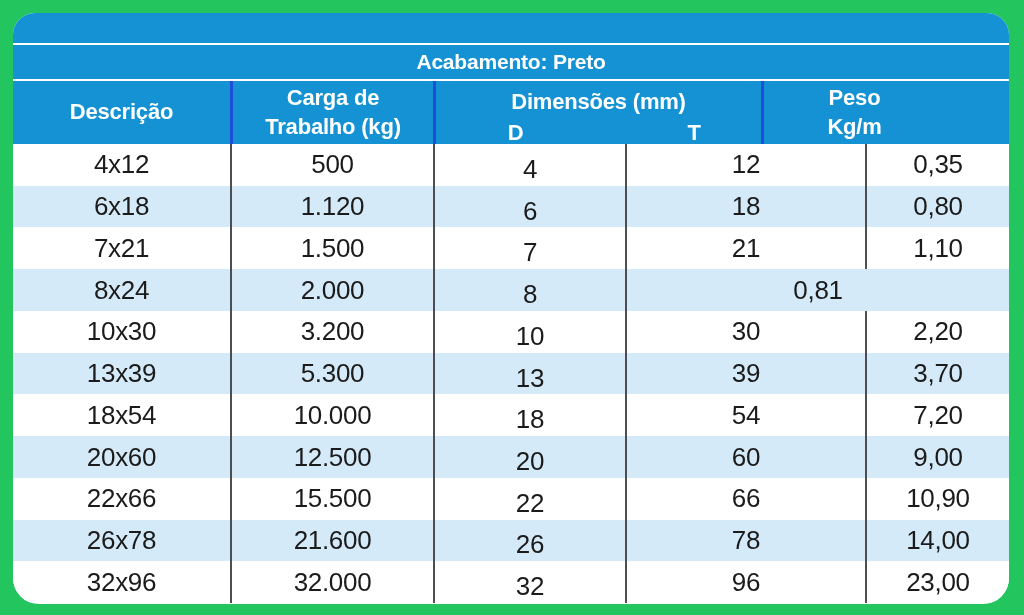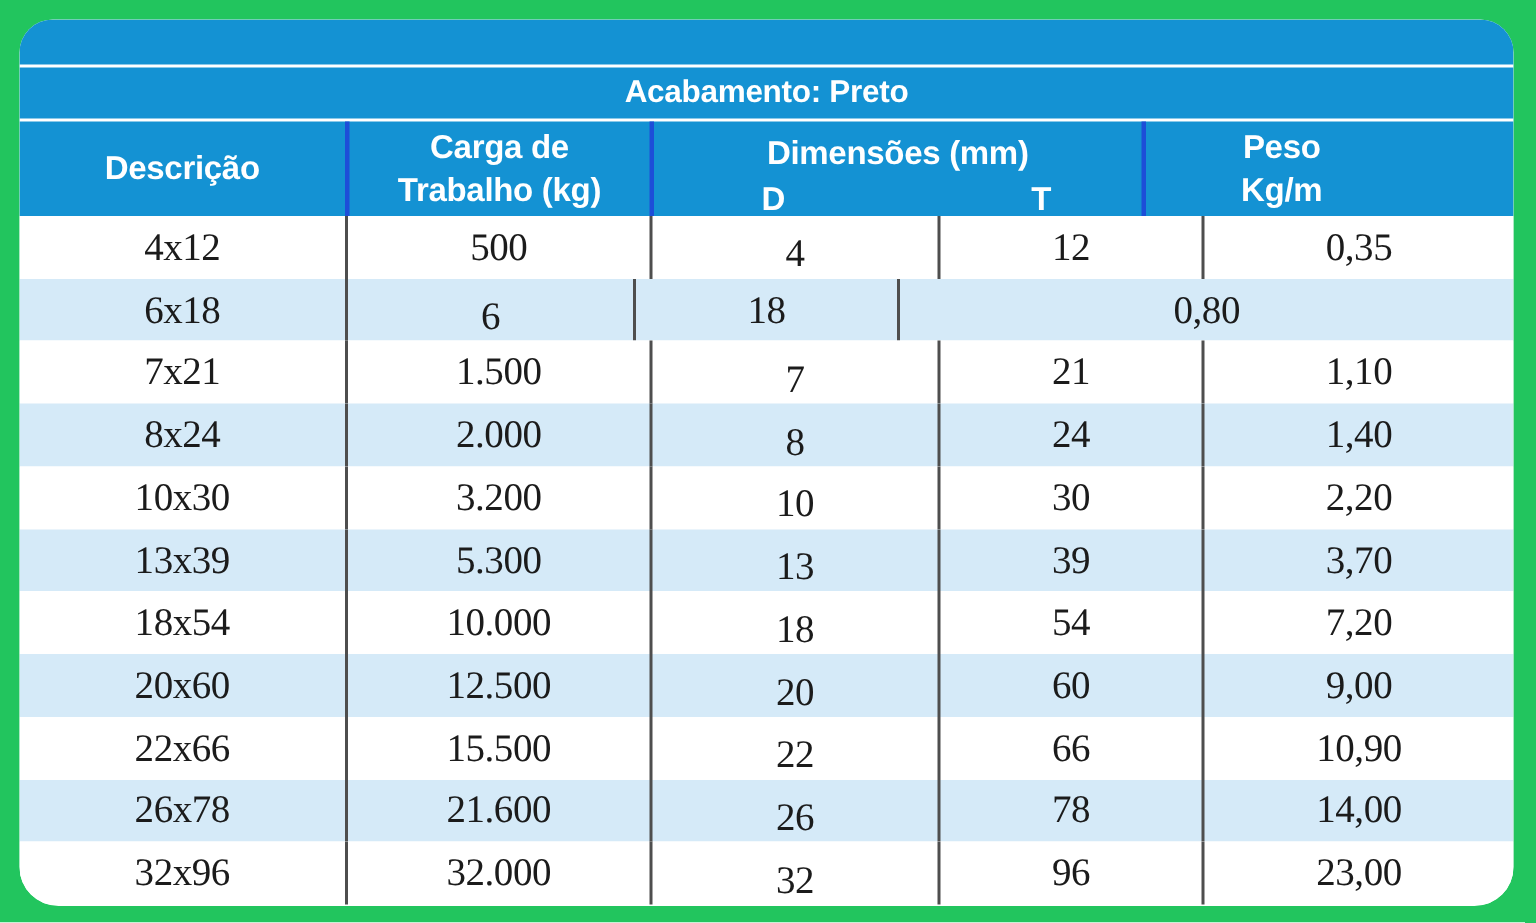--- a/index.html
+++ b/index.html
@@ -23,31 +23,31 @@
   .hcol + .hcol { border-left:3px solid #1d4ed8; }
   .hc-desc  { width:217px; }
   .hc-carga { width:203px; }
   .hc-dim   { width:328px; justify-content:flex-start; padding-top:7px; }
   .hc-peso  { width:184px; }
   .dim-sub  { display:flex; width:100%; margin-top:3px; }
   .dim-d { width:192px; text-align:center; }
   .dim-t { width:200px; text-align:center; transform:translateX(16px); }
 
   
-  .tbody { height:459px; display:flex; flex-direction:column;font-family:Liberation Serif, serif; }
+  .tbody { height:459px; display:flex; flex-direction:column; }
   .row  { flex:1; display:flex; background:#ffffff; }
   .row:nth-child(even) { background:var(--ltblue); }
   .cell { display:flex; align-items:center; justify-content:center;
           font-size:26px; color:#1b1b1b; letter-spacing:-0.3px; }
   .cell + .cell { border-left:2px solid #4e4e4e; }
   .cell-desc  { width:217px; }
   .cell-carga { width:203px; }
   .cell-d     { width:192px; transform:translateY(0); }
   .cell-d     { padding-top:9px; }
-  .cell-t     { width:176px; }
+  .cell-t     { width:240px; }
   .cell-peso  { flex:1; }
 </style>
 </head>
 <body>
 
 <div class="page">
   <div class="card">
 
     <div class="header">
       <div class="band-top"></div>
@@ -82,37 +82,37 @@
     <div class="tbody">
         <div class="row">
           <div class="cell cell-desc">4x12</div>
           <div class="cell cell-carga">500</div>
           <div class="cell cell-d">4</div>
           <div class="cell cell-t">12</div>
           <div class="cell cell-peso">0,35</div>
         </div>
         <div class="row">
           <div class="cell cell-desc">6x18</div>
+          <div class="cell cell-carga">1.120</div>
           <div class="cell cell-d">6</div>
           <div class="cell cell-t">18</div>
           <div class="cell cell-peso">0,80</div>
         </div>
         <div class="row">
           <div class="cell cell-desc">7x21</div>
           <div class="cell cell-carga">1.500</div>
           <div class="cell cell-d">7</div>
           <div class="cell cell-t">21</div>
           <div class="cell cell-peso">1,10</div>
         </div>
         <div class="row">
           <div class="cell cell-desc">8x24</div>
           <div class="cell cell-carga">2.000</div>
           <div class="cell cell-d">8</div>
-          <div class="cell cell-t">24</div>
-          <div class="cell cell-peso">1,40</div>
+          <div class="cell cell-peso">0,81</div>
         </div>
         <div class="row">
           <div class="cell cell-desc">10x30</div>
           <div class="cell cell-carga">3.200</div>
           <div class="cell cell-d">10</div>
           <div class="cell cell-t">30</div>
           <div class="cell cell-peso">2,20</div>
         </div>
         <div class="row">
           <div class="cell cell-desc">13x39</div>

